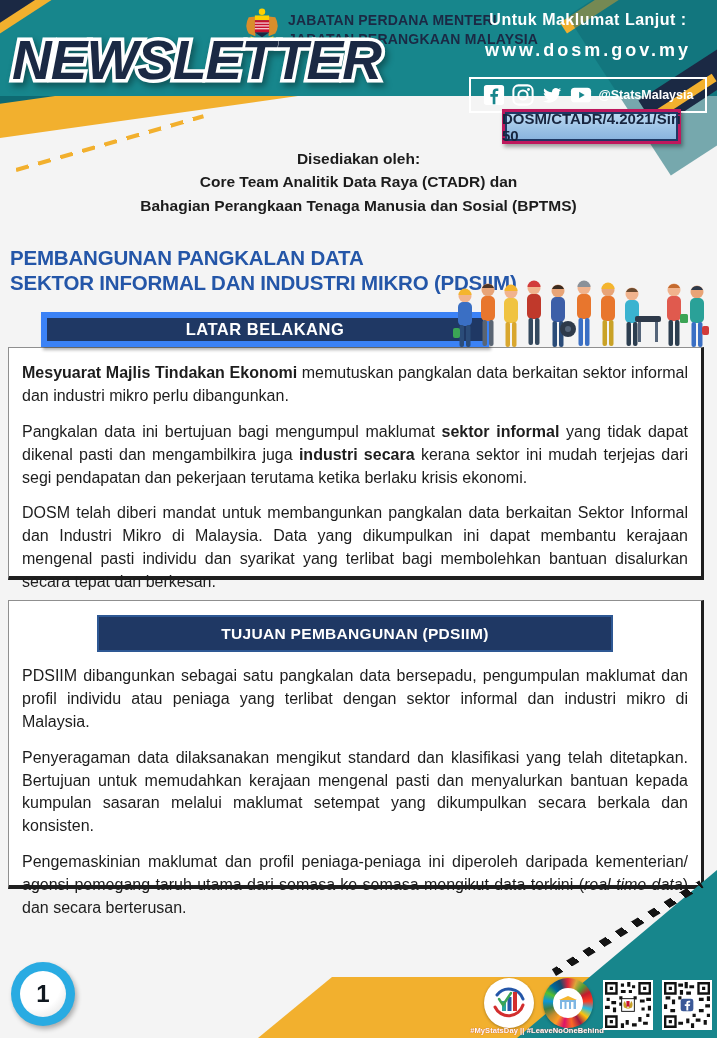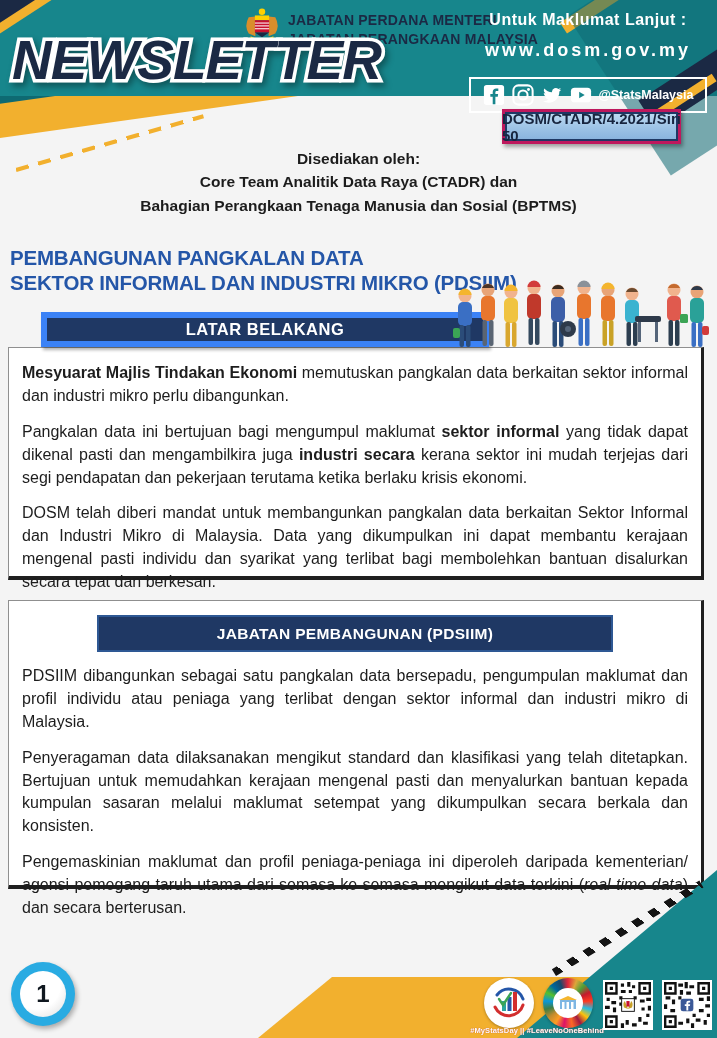--- a/index.html
+++ b/index.html
@@ -247,21 +247,21 @@
   </div>
 
   <div class="secbar bar1">LATAR BELAKANG</div>
   <div class="box box1">
     <p><span style="font-weight: bold;">Mesyuarat Majlis Tindakan Ekonomi</span><span>  memutuskan pangkalan data berkaitan sektor informal dan industri mikro perlu dibangunkan.</span></p>
     <p><span>Pangkalan data ini bertujuan bagi mengumpul maklumat </span><span style="font-weight: bold;">sektor informal</span><span> yang tidak dapat dikenal pasti dan mengambilkira juga </span><span style="font-weight: bold;">industri secara</span><span> kerana sektor ini mudah terjejas dari segi pendapatan dan pekerjaan terutama ketika berlaku krisis ekonomi.</span></p>
     <p><span>DOSM telah diberi mandat untuk membangunkan pangkalan data berkaitan Sektor Informal dan Industri Mikro di Malaysia. Data yang dikumpulkan ini dapat membantu kerajaan mengenal pasti individu dan syarikat yang terlibat bagi membolehkan bantuan disalurkan secara tepat dan berkesan.</span></p>
   </div>
 
   <div class="box box2">
-    <div class="secbar bar2">JABATAN PEMBANGUNAN (PDSIIM)</div>
+    <div class="secbar bar2">TUJUAN PEMBANGUNAN (PDSIIM)</div>
     <p><span>PDSIIM dibangunkan sebagai satu pangkalan data bersepadu, pengumpulan maklumat dan profil individu atau peniaga yang terlibat dengan sektor informal dan industri mikro di Malaysia.</span></p>
     <p><span>Penyeragaman data dilaksanakan mengikut standard dan klasifikasi yang telah ditetapkan. Bertujuan untuk memudahkan kerajaan mengenal pasti dan menyalurkan bantuan kepada kumpulan sasaran melalui maklumat setempat yang dikumpulkan secara berkala dan konsisten.</span></p>
     <p><span>Pengemaskinian maklumat dan profil peniaga-peniaga ini diperoleh daripada kementerian/ agensi pemegang taruh utama dari semasa ke semasa mengikut data terkini (</span><span style="font-style: italic;">real time data</span><span>) dan secara berterusan.</span></p>
   </div>
 
   <div class="band-yellow-bottom"></div>
   <div class="tri-teal-br"></div>
   <div class="dash-black"></div>
 
   <div class="page-circle">

